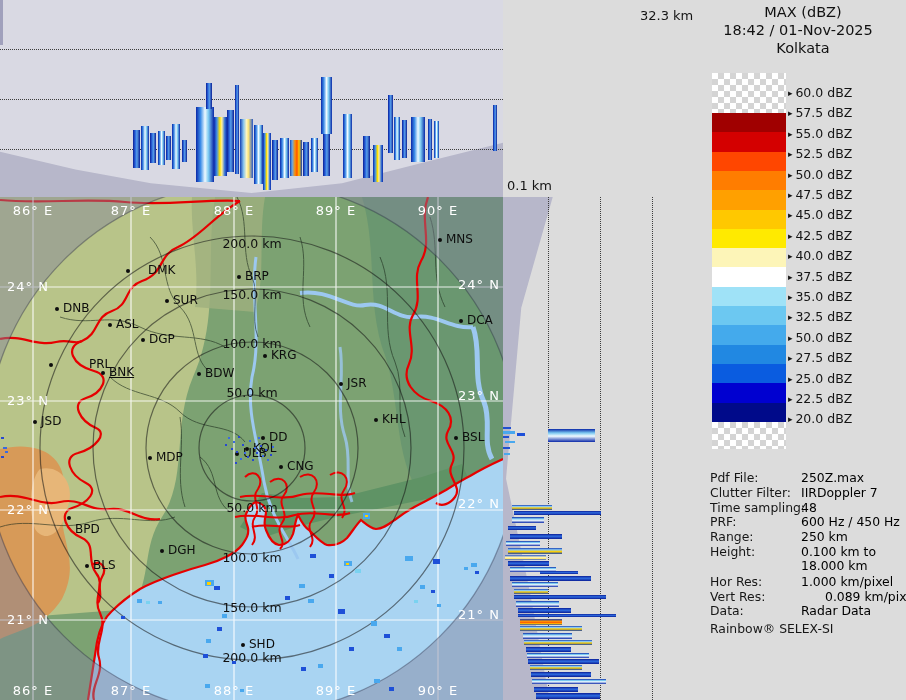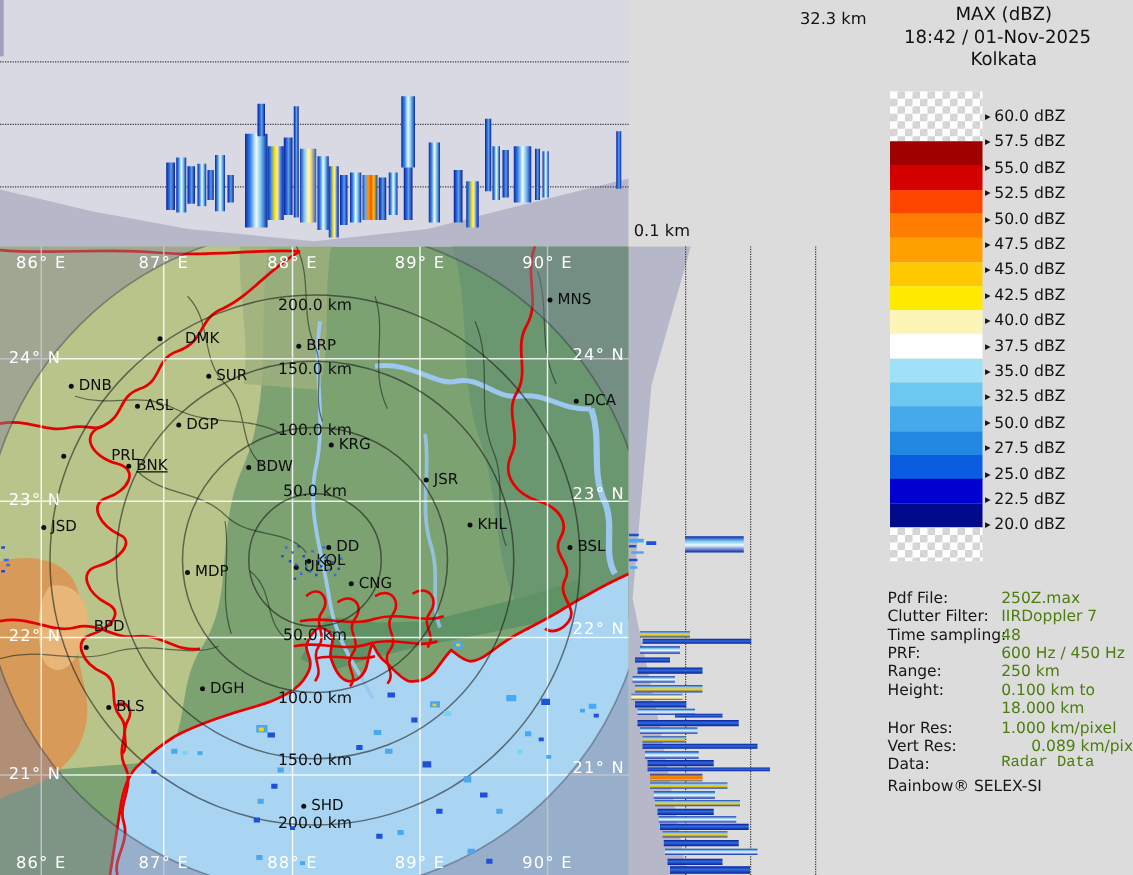--- a/index.html
+++ b/index.html
@@ -27,21 +27,21 @@
   #legend-dt{position:absolute;left:690px;top:22px;width:216px;text-align:center;font-size:14.5px;}
   #legend-st{position:absolute;left:703px;top:40px;width:200px;text-align:center;font-size:14.5px;}
   .band{position:absolute;left:712px;width:74px;}
   .checker{background-color:#fff;
      background-image:linear-gradient(45deg,#d4d4d4 25%,transparent 25%,transparent 75%,#d4d4d4 75%),
                       linear-gradient(45deg,#d4d4d4 25%,transparent 25%,transparent 75%,#d4d4d4 75%);
      background-size:12px 12px;background-position:0 0,6px 6px;}
   .legend-label{position:absolute;left:788px;font-size:12.5px;white-space:nowrap;color:#141414;}
   .legend-label::before{content:"▸ ";font-size:9px;vertical-align:1px;}
   .meta-l{position:absolute;left:710px;font-size:12.4px;color:#161616;white-space:nowrap;}
-  .meta-v{position:absolute;left:801px;font-size:12.4px;color:#4d7c0f;white-space:nowrap;}
+  .meta-v{position:absolute;left:801px;font-size:12.4px;color:#000000;white-space:nowrap;}
   #meta-footer{position:absolute;left:710px;top:621px;font-size:12.4px;color:#161616;}
   #lbl-top-height{position:absolute;left:640px;top:8px;font-size:13px;color:#141414;}
   #lbl-strip-height{position:absolute;left:507px;top:178px;font-size:13px;color:#141414;}
 </style>
 </head>
 <body>
 
 <div id="top-panel">
   <div class="wedge-top"></div>
 <div class="gridh" style="top: 49px;"></div>
@@ -203,21 +203,21 @@
       <div class="city-lbl" style="left: 287px; top: 262px;">CNG</div>
       <div class="city-dot" style="left: 148px; top: 259px;"></div>
       <div class="city-lbl" style="left: 156px; top: 253px;">MDP</div>
       <div class="city-dot" style="left: 454px; top: 239px;"></div>
       <div class="city-lbl" style="left: 462px; top: 233px;">BSL</div>
       <div class="city-dot" style="left: 459px; top: 122px;"></div>
       <div class="city-lbl" style="left: 467px; top: 116px;">DCA</div>
       <div class="city-dot" style="left: 438px; top: 41px;"></div>
       <div class="city-lbl" style="left: 446px; top: 35px;">MNS</div>
       <div class="city-dot" style="left: 67px; top: 319px;"></div>
-      <div class="city-lbl" style="left: 75px; top: 297px;">BPD</div>
+      <div class="city-lbl" style="left: 75px; top: 325px;">BPD</div>
       <div class="city-dot" style="left: 160px; top: 352px;"></div>
       <div class="city-lbl" style="left: 168px; top: 346px;">DGH</div>
       <div class="city-dot" style="left: 85px; top: 367px;"></div>
       <div class="city-lbl" style="left: 93px; top: 361px;">BLS</div>
       <div class="city-dot" style="left: 241px; top: 446px;"></div>
       <div class="city-lbl" style="left: 249px; top: 440px;">SHD</div>
       <div class="ring-lbl" style="top: 39px;">200.0 km</div>
       <div class="ring-lbl" style="top: 90px;">150.0 km</div>
       <div class="ring-lbl" style="top: 139px;">100.0 km</div>
       <div class="ring-lbl" style="top: 188px;">50.0 km</div>
@@ -358,21 +358,21 @@
     <div class="meta-l" style="top: 529px;">Range:</div>
     <div class="meta-v" style="top: 529px;">250 km</div>
     <div class="meta-l" style="top: 544px;">Height:</div>
     <div class="meta-v" style="top: 544px;">0.100 km to</div>
     <div class="meta-v" style="top: 558px;">18.000 km</div>
     <div class="meta-l" style="top: 574px;">Hor Res:</div>
     <div class="meta-v" style="top: 574px;">1.000 km/pixel</div>
     <div class="meta-l" style="top: 589px;">Vert Res:</div>
     <div class="meta-v" style="top: 589px; margin-left: 24px;">0.089 km/pixel</div>
     <div class="meta-l" style="top: 603px;">Data:</div>
-    <div class="meta-v" style="top: 603px; font-family: Liberation Mono, monospace;">Radar Data</div>
+    <div class="meta-v" style="top: 603px;">Radar Data</div>
   </div>
 <div id="meta-footer">Rainbow® SELEX-SI</div>
 
 <div class="band checker" style="top: 73px; height: 40px;"></div>
 <div class="band" style="top: 113px; height: 19.8px; background: rgb(160, 0, 0);"></div>
 <div class="band" style="top: 132.3px; height: 19.8px; background: rgb(212, 0, 0);"></div>
 <div class="band" style="top: 151.6px; height: 19.8px; background: rgb(255, 70, 0);"></div>
 <div class="band" style="top: 170.9px; height: 19.8px; background: rgb(255, 125, 0);"></div>
 <div class="band" style="top: 190.2px; height: 19.8px; background: rgb(255, 160, 0);"></div>
 <div class="band" style="top: 209.5px; height: 19.8px; background: rgb(255, 200, 0);"></div>

